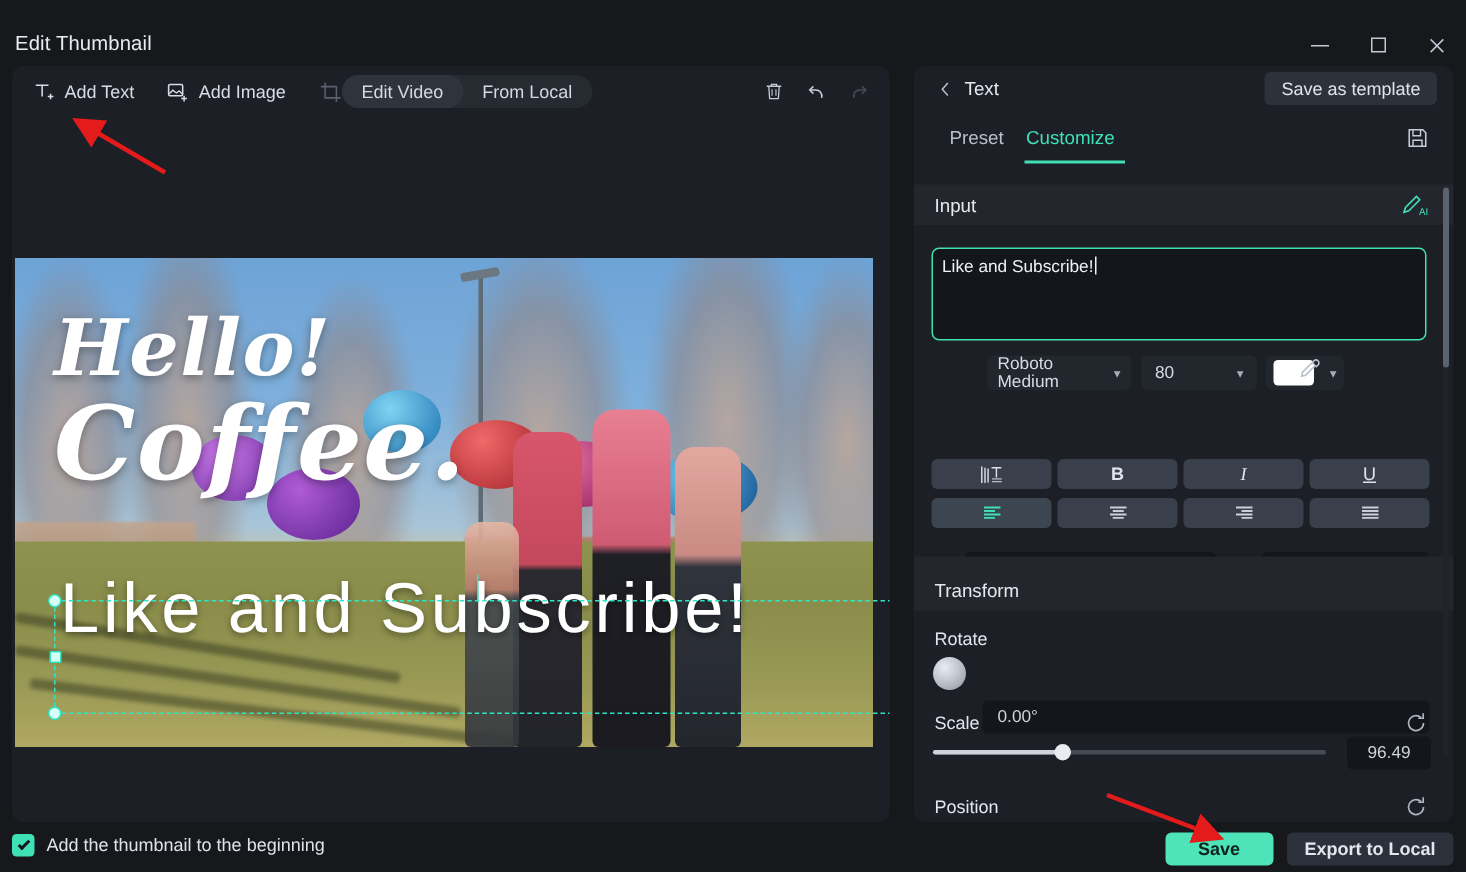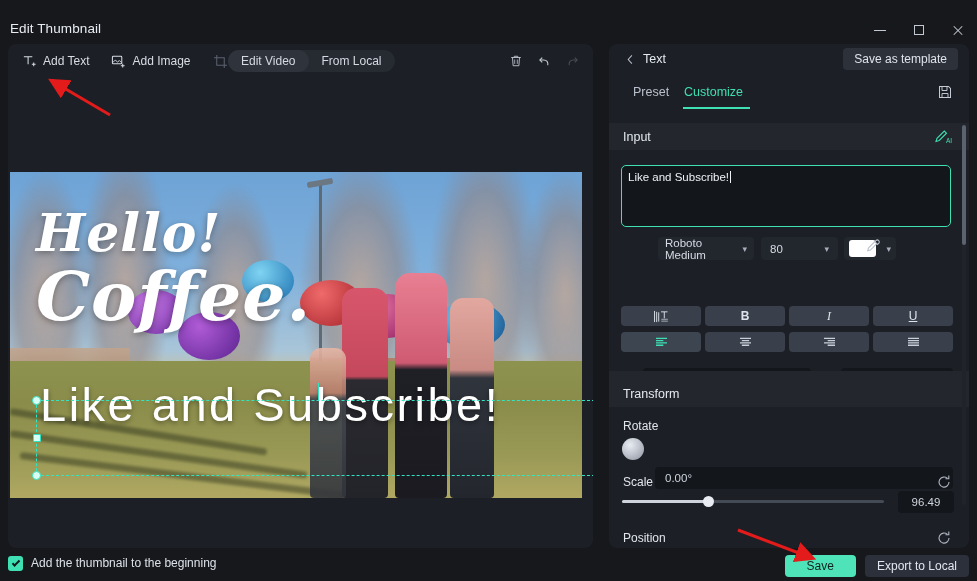--- a/index.html
+++ b/index.html
@@ -274,21 +274,21 @@
   .rp-scroll {
     position: absolute; right: 3px; top: 81px; width: 4px; height: 120px;
     background: #5b636e; border-radius: 2px;
   }
   .rp-scroll-track {
     position: absolute; right: 3px; top: 81px; width: 4px; height: 380px;
     background: #20242a; border-radius: 2px;
   }
 
   
-  .btm-right { position: absolute; right: 8px; top: 555px; display: flex; gap: 9px; align-items: flex-start; }
+  .btm-right { position: absolute; right: 8px; top: 555px; display: flex; gap: 9px; align-items: flex-start; font-weight: bold; }
   .btn-save {
     height: 22px; padding: 0 22px; background: #4ee3b8; color: #10221d;
     border-radius: 4px; font-size: 12px; display: flex; align-items: center;
   }
   .btn-export {
     height: 22px; padding: 0 12px; background: #2b303a; color: #e2e7ef;
     border-radius: 4px; font-size: 12px; display: flex; align-items: center;
   }
 
   

